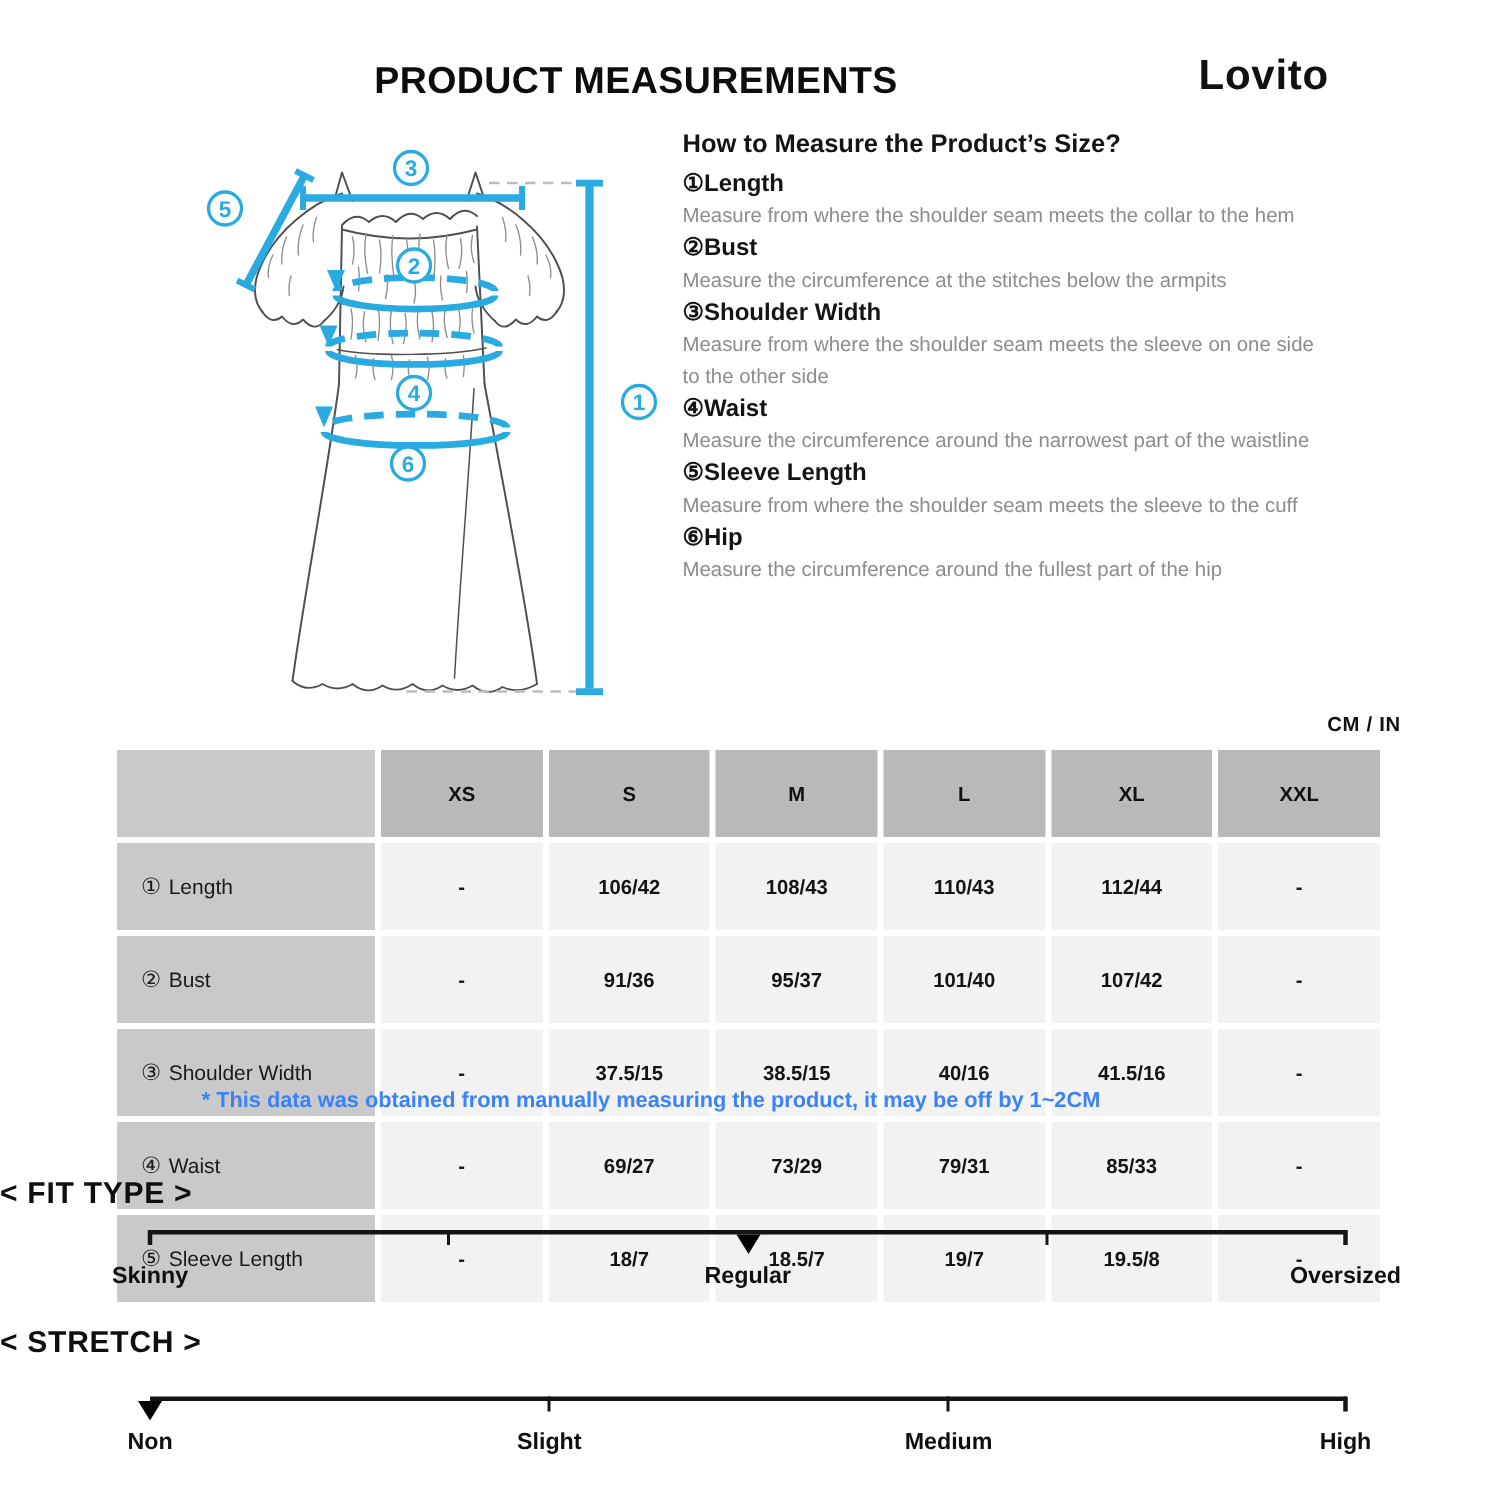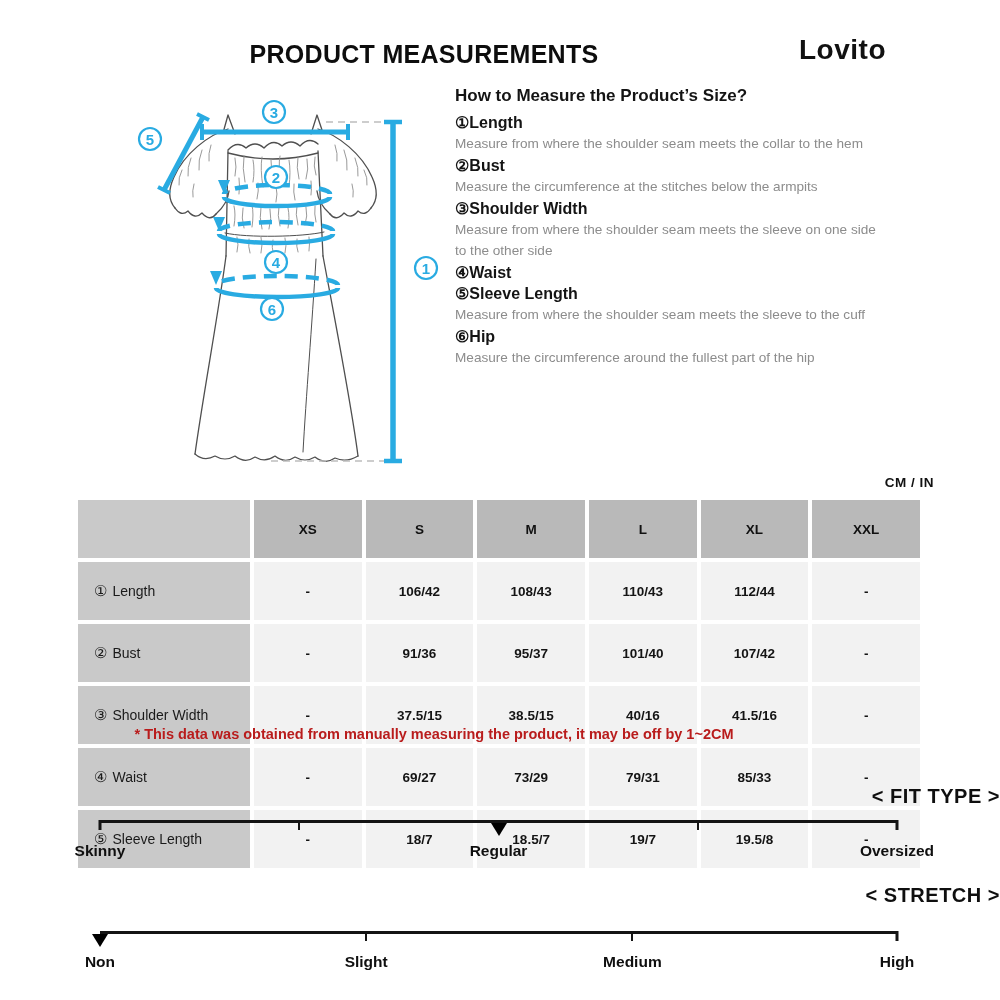--- a/index.html
+++ b/index.html
@@ -30,24 +30,24 @@
     table-layout:fixed;width:850px;
   }
   table.size-table th,table.size-table td{height:26px;padding:16px;vertical-align:middle;}
   table.size-table th{background:#b9b9b9;font-size:13.5px;font-weight:bold;text-align:center;}
   table.size-table th.corner{background:#c9c9c9;}
   td.lbl{background:#c9c9c9;text-align:left;padding-left:12px;font-size:14px;color:#1a1a1a;white-space:nowrap;}
   td.lbl .cnum{font-size:15px;margin-right:5px;}
   td.val{background:#f2f2f2;text-align:center;font-size:13.5px;font-weight:bold;color:#141414;}
   .footnote{
     position:absolute;top:726px;left:0;width:868px;text-align:center;
-    font-size:14.5px;font-weight:bold;color:#b91c1c;
+    font-size:14.5px;font-weight:bold;color:#3b82f6;
   }
   .scale-title{
-    position:absolute;left:0;width:1000px;text-align:right;
+    position:absolute;left:0;width:1000px;text-align:left;
     font-size:20px;font-weight:bold;letter-spacing:0.5px;color:#0f0f0f;
   }
   .scale-title.fit{top:785px;}
   .scale-title.stretch{top:884px;}
   .scale{position:absolute;left:100px;width:797px;height:46px;text-align:right;}
   .scale.fit{top:820px;}
   .scale.stretch{top:919px;margin-top:12px;}
   .sline{position:absolute;left:0;top:0;width:100%;height:3px;background:#141414;}
   .tick{position:absolute;top:0;width:2px;height:10px;background:#141414;transform:translateX(-50%);}
   .tick.end{width:3px;height:10px;}
@@ -139,20 +139,21 @@
 </svg>
 
 <div class="instructions">
   <div class="instr-term"><span>①</span><span>Length</span></div>
   <div class="instr-desc">Measure from where the shoulder seam meets the collar to the hem</div>
   <div class="instr-term"><span>②</span><span>Bust</span></div>
   <div class="instr-desc">Measure the circumference at the stitches below the armpits</div>
   <div class="instr-term"><span>③</span><span>Shoulder Width</span></div>
   <div class="instr-desc">Measure from where the shoulder seam meets the sleeve on one side to the other side</div>
   <div class="instr-term"><span>④</span><span>Waist</span></div>
+  <div class="instr-desc">Measure the circumference around the narrowest part of the waistline</div>
   <div class="instr-term"><span>⑤</span><span>Sleeve Length</span></div>
   <div class="instr-desc">Measure from where the shoulder seam meets the sleeve to the cuff</div>
   <div class="instr-term"><span>⑥</span><span>Hip</span></div>
   <div class="instr-desc">Measure the circumference around the fullest part of the hip</div>
 </div>
 
 <div class="unit-label">CM / IN</div>
 
 <table class="size-table">
   <colgroup>

